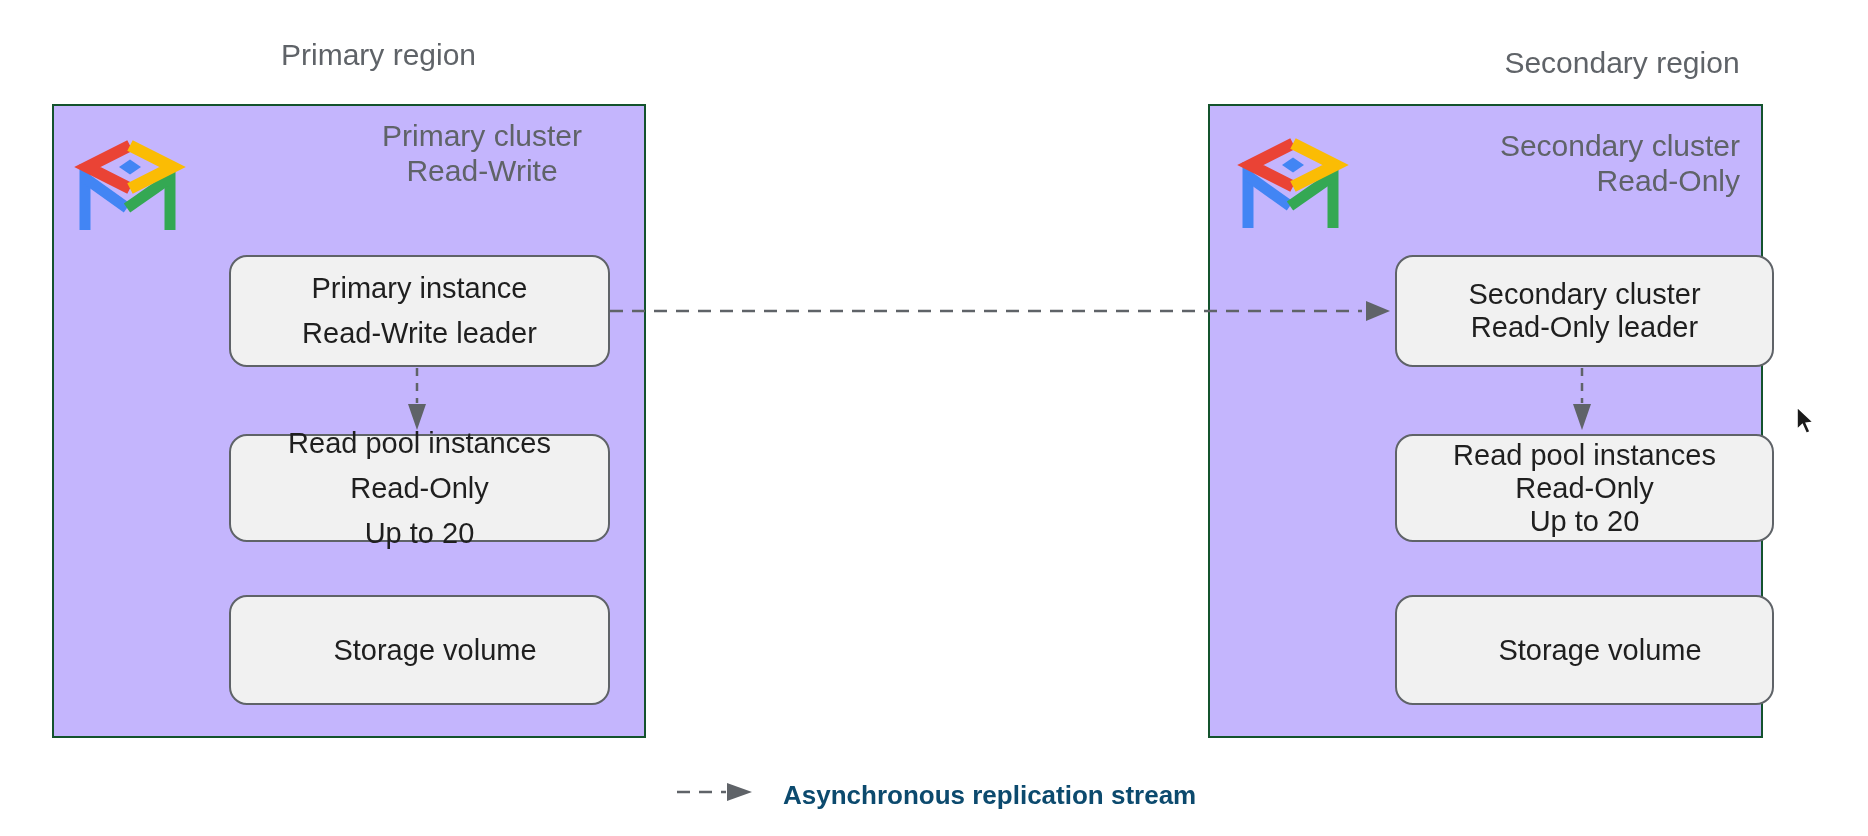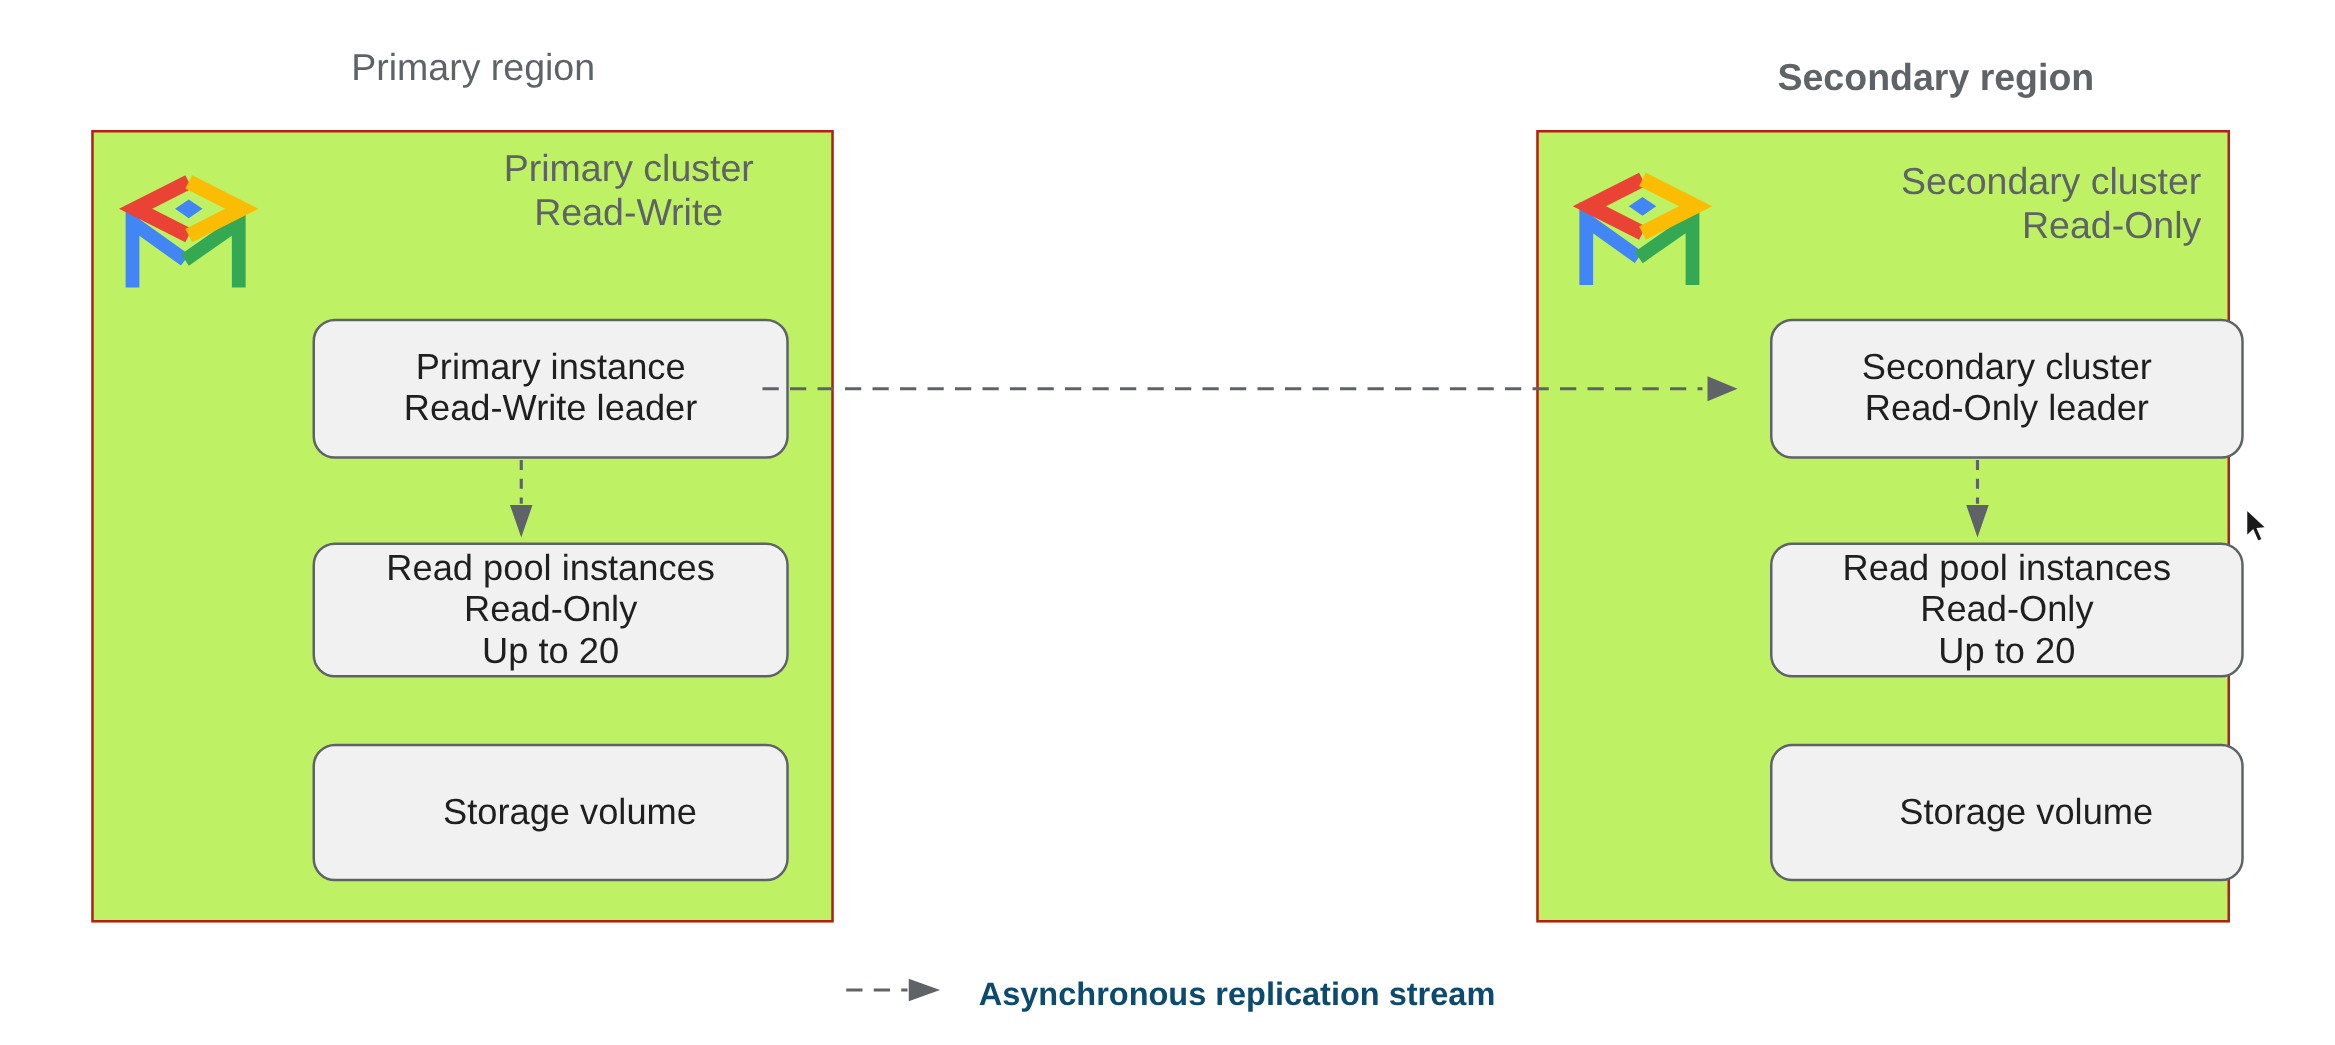--- a/index.html
+++ b/index.html
@@ -4,41 +4,41 @@
 <style>
   html,body{margin:0;padding:0;}
   body{
     width:1868px;height:836px;position:relative;background:#ffffff;
     font-family:"Liberation Sans", sans-serif;overflow:hidden;
   }
   .region-label{
     position:absolute;font-size:30px;color:#5f6368;white-space:nowrap;
   }
   .region-label.primary{left:281px;top:38px;width:400px;text-align:left;}
-  .region-label.secondary{left:1422px;top:46px;width:400px;font-weight:bold;}
+  .region-label.secondary{left:1422px;top:46px;width:400px;text-align:center;}
   .cluster{
-    position:absolute;background:#bef264;border:2px solid #b91c1c;box-sizing:border-box;margin-left:21px;
+    position:absolute;background:#c4b5fd;border:2px solid #14532d;box-sizing:border-box;
   }
   .cluster.primary{left:52px;top:104px;width:594px;height:634px;}
   .cluster.secondary{left:1208px;top:104px;width:555px;height:634px;}
   .cluster-title{
     position:absolute;font-size:30px;line-height:35px;color:#5f6368;white-space:nowrap;
   }
   .cluster.primary .cluster-title{left:228px;top:12px;width:400px;text-align:center;}
   .cluster.secondary .cluster-title{left:130px;top:22px;width:400px;text-align:right;}
   .alloydb-icon{position:absolute;overflow:visible;}
   .cluster.primary .alloydb-icon{left:23px;top:22px;}
   .cluster.secondary .alloydb-icon{left:30px;top:20px;}
   .node{
     position:absolute;box-sizing:border-box;background:#f1f1f1;
     border:2px solid #5f6368;border-radius:18px;
     display:flex;flex-direction:column;justify-content:center;align-items:center;
     font-size:29px;line-height:33px;color:#1f1f1f;text-align:center;
   }
-  .cluster.primary .node{left:175px;width:381px;}
+  .cluster.primary .node{left:175px;width:381px;gap:12px;}
   .cluster.secondary .node{left:185px;width:379px;}
   .node.instance{top:149px;height:112px;}
   .node.readpool{top:328px;height:108px;align-items:center;}
   .node.storage{top:489px;height:110px;padding-left:31px;}
   .overlay{position:absolute;left:0;top:0;pointer-events:none;}
   .legend-label{
     position:absolute;left:783px;top:780px;font-size:26px;color:#0c4a6e;white-space:nowrap;font-weight:bold;
   }
 </style>
 </head>

